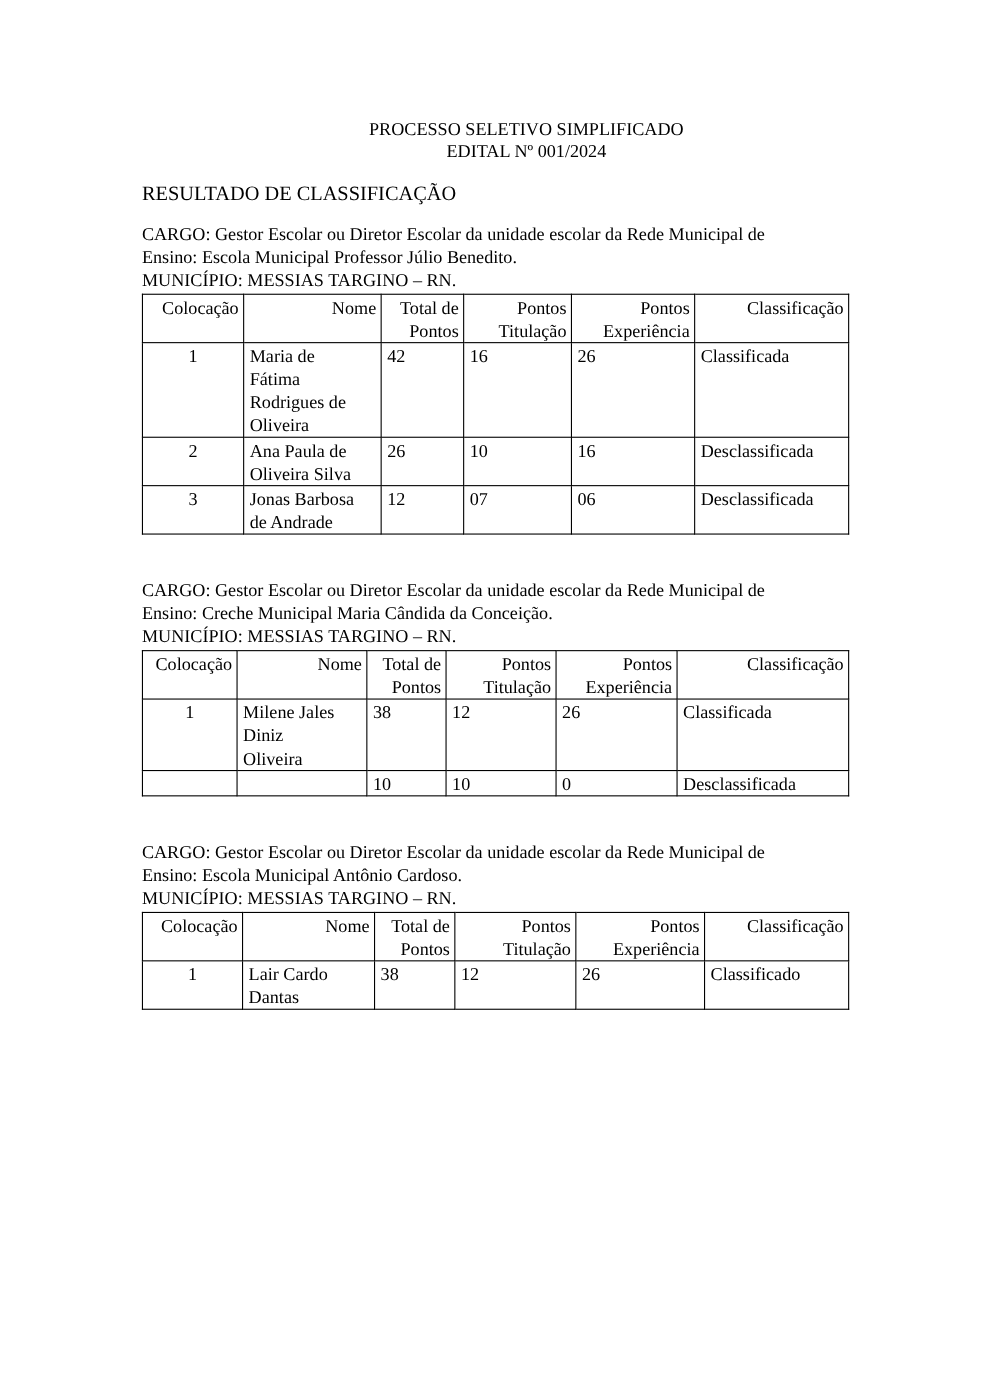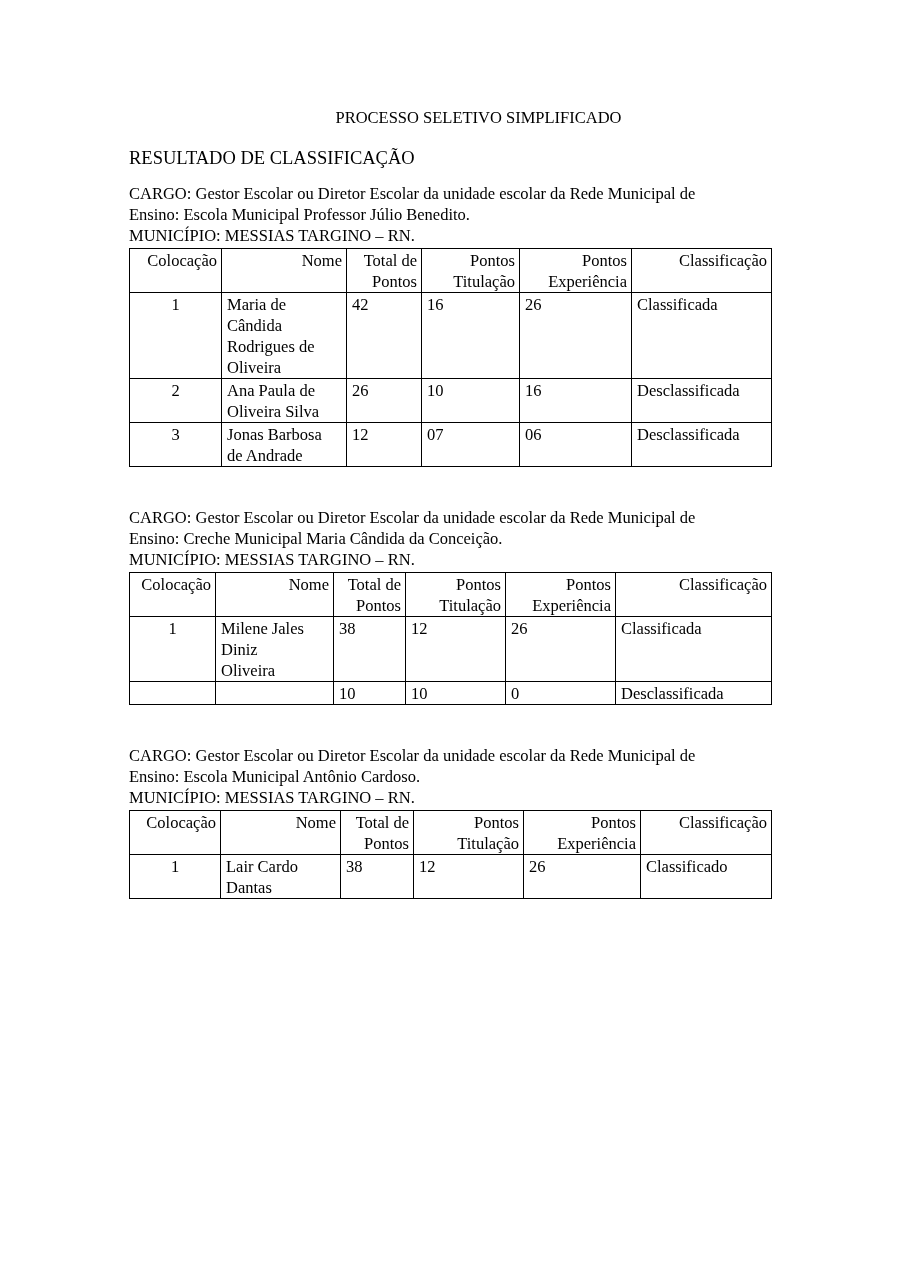--- a/index.html
+++ b/index.html
@@ -55,20 +55,21 @@
   td { text-align: left; padding-left: 5px; }
   td.center { text-align: center; padding-left: 4px; }
   td.nome { white-space: pre-line; }
 </style>
 </head>
 <body>
 
 <div class="page">
 
   <div class="doc-title">PROCESSO SELETIVO SIMPLIFICADO</div>
+  <div class="doc-title">EDITAL Nº 001/2024</div>
   <div class="doc-subtitle">RESULTADO DE CLASSIFICAÇÃO</div>
 
   <div class="section first">
     <div class="cargo">CARGO: Gestor Escolar ou Diretor Escolar da unidade escolar da Rede Municipal de
 Ensino: Escola Municipal Professor Júlio Benedito.</div>
     <div class="municipio">MUNICÍPIO: MESSIAS TARGINO – RN.</div>
     <table>
       <colgroup>
         <col style="width:92px">
           <col style="width:125px">
@@ -84,21 +85,21 @@
           <th>Total de Pontos</th>
           <th>Pontos Titulação</th>
           <th>Pontos Experiência</th>
           <th>Classificação</th>
         </tr>
       </thead>
       <tbody>
         <tr>
           <td class="center">1</td>
           <td class="nome">Maria de
-Cândida
+Fátima
 Rodrigues de
 Oliveira</td>
           <td>42</td>
           <td>16</td>
           <td>26</td>
           <td>Classificada</td>
         </tr>
         <tr>
           <td class="center">2</td>
           <td class="nome">Ana Paula de

